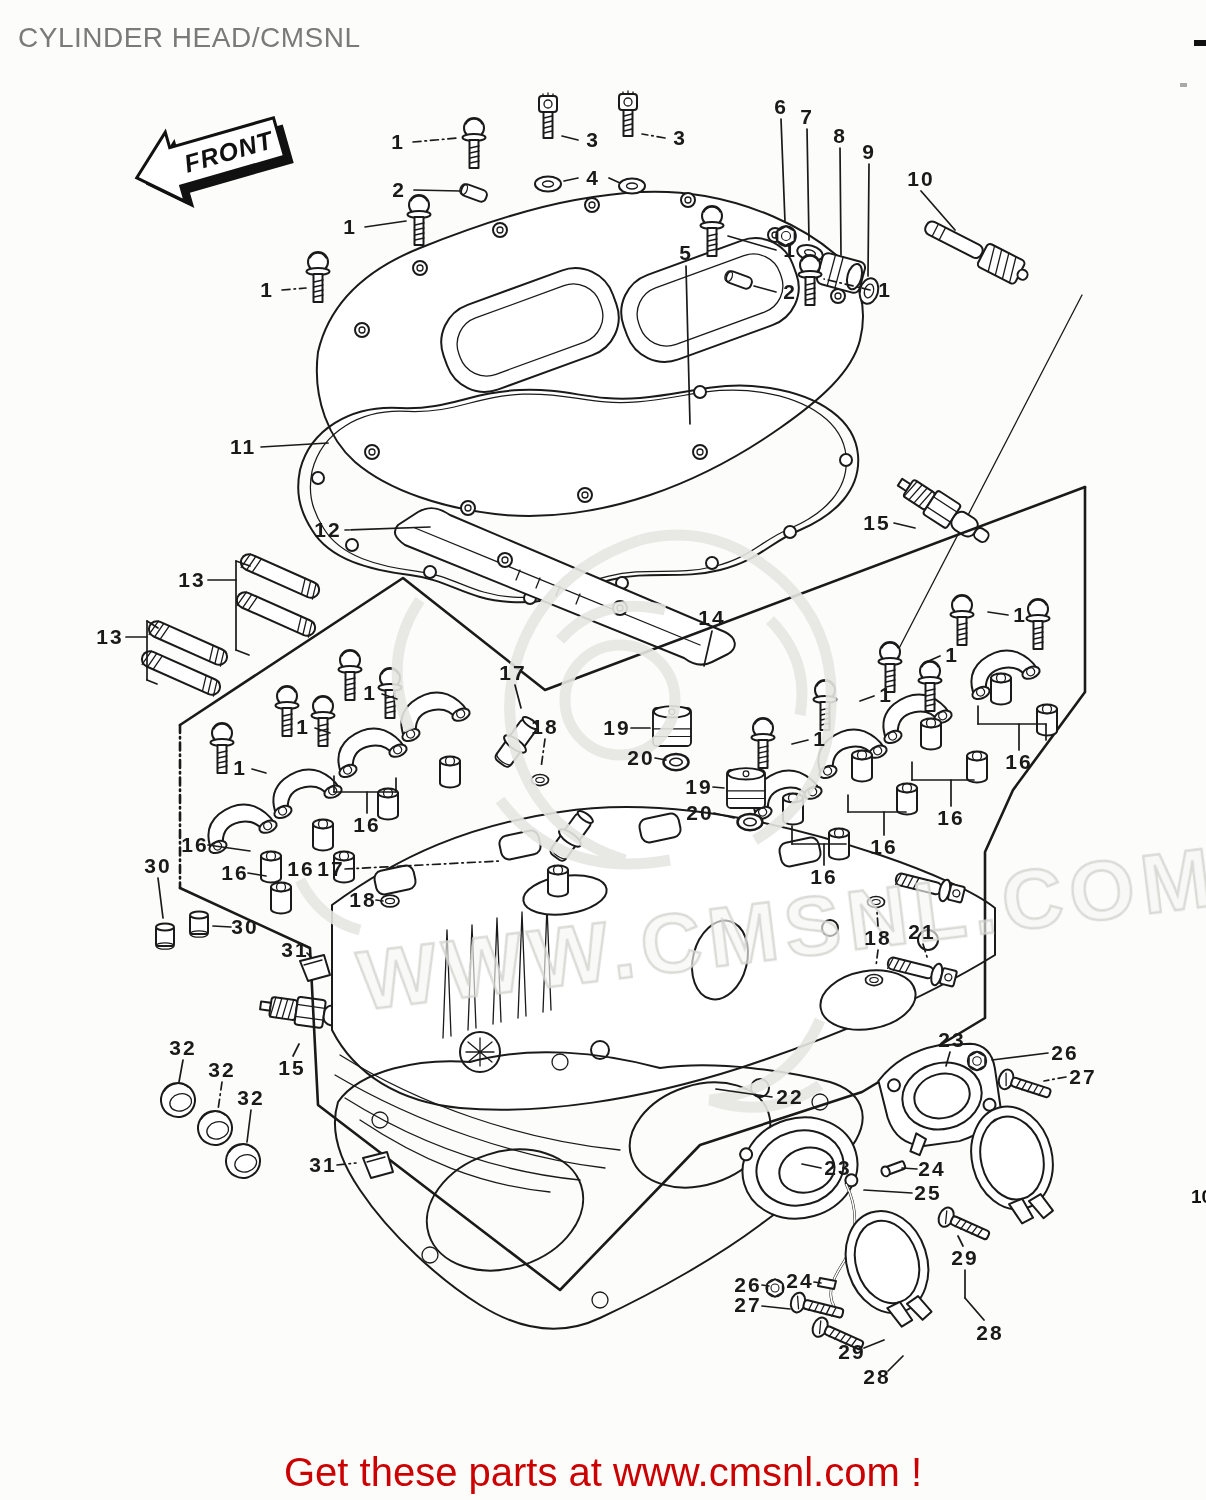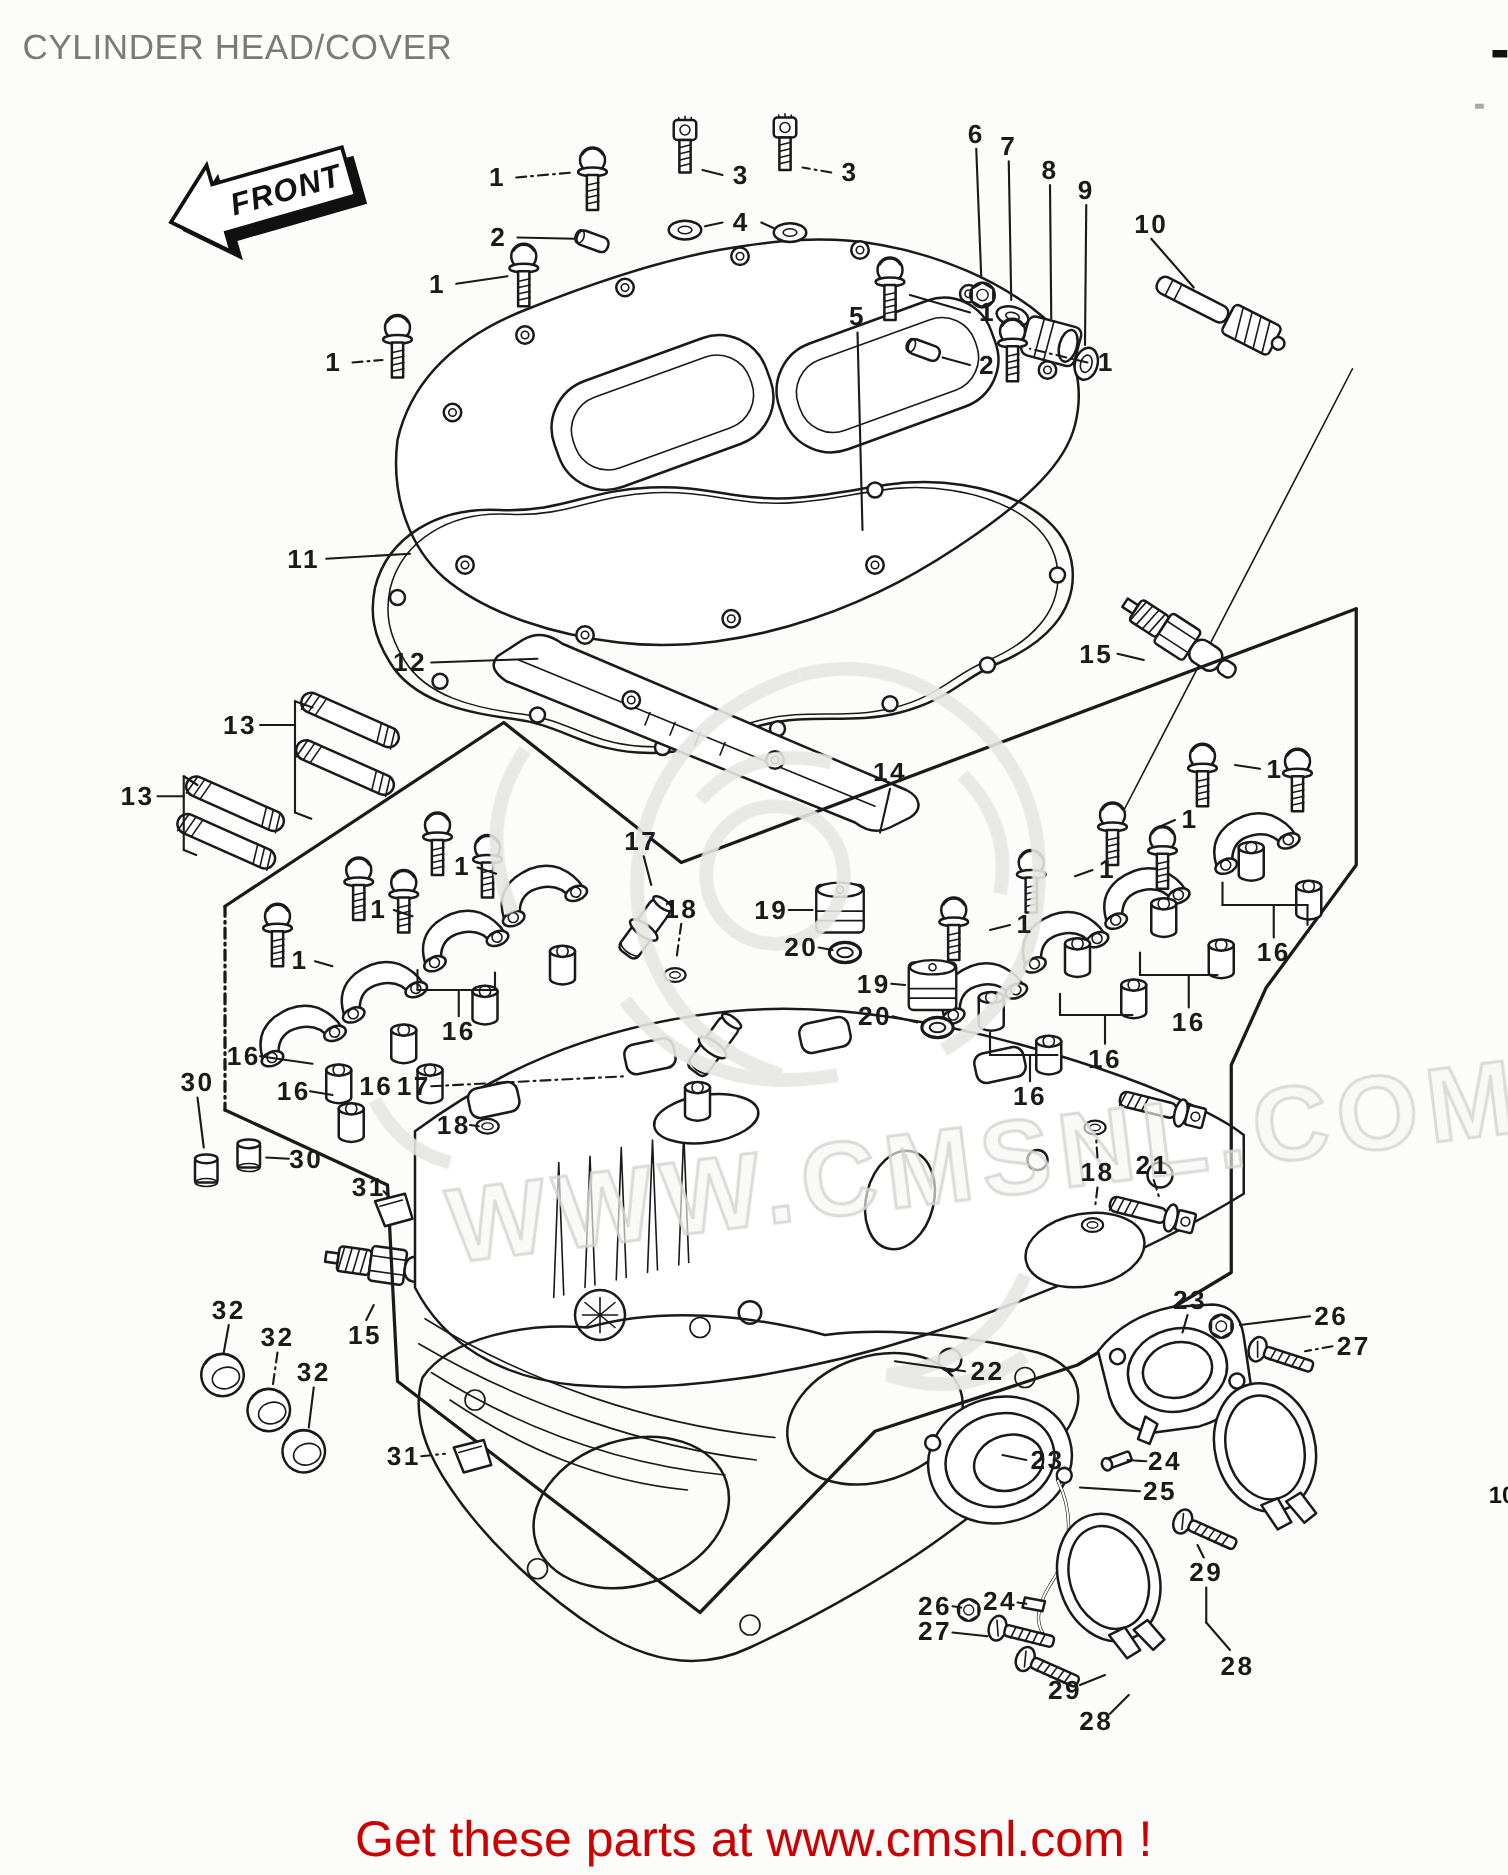--- a/index.html
+++ b/index.html
@@ -31,21 +31,21 @@
   .leader{stroke:var(--ink);stroke-width:1.7;fill:none;stroke-linecap:round;}
   .dash{stroke-dasharray:8 4 1.5 4;}
   .wm{stroke:var(--wm);fill:none;}
   .wmtext{font-weight:bold;font-size:84px;letter-spacing:7px;fill:#f7f7f4;fill-opacity:.72;
       stroke:#d6d6d2;stroke-width:2.4;}
   .front-label{font-size:25px;font-weight:bold;font-style:italic;fill:#111;letter-spacing:1px;}
 </style>
 </head>
 <body>
 
-<div class="page-title">CYLINDER HEAD/COVER</div>
+<div class="page-title">CYLINDER HEAD/CMSNL</div>
 
 <svg class="diagram" width="1206" height="1500" viewBox="0 0 1206 1500">
   <defs>
     <g id="bolt">
       <circle r="10" class="pt"></circle>
       <path class="ln thin" d="M-8,-4 A9,9 0 0 1 8,-4"></path>
       <ellipse cy="9.5" rx="11.5" ry="3.5" class="pt"></ellipse>
       <rect x="-4.5" y="12" width="9" height="28" class="pt"></rect>
       <path class="ln thin" d="M-4,20 l9,-2 M-4,25 l9,-2 M-4,30 l9,-2 M-4,35 l9,-2"></path>
     </g>

